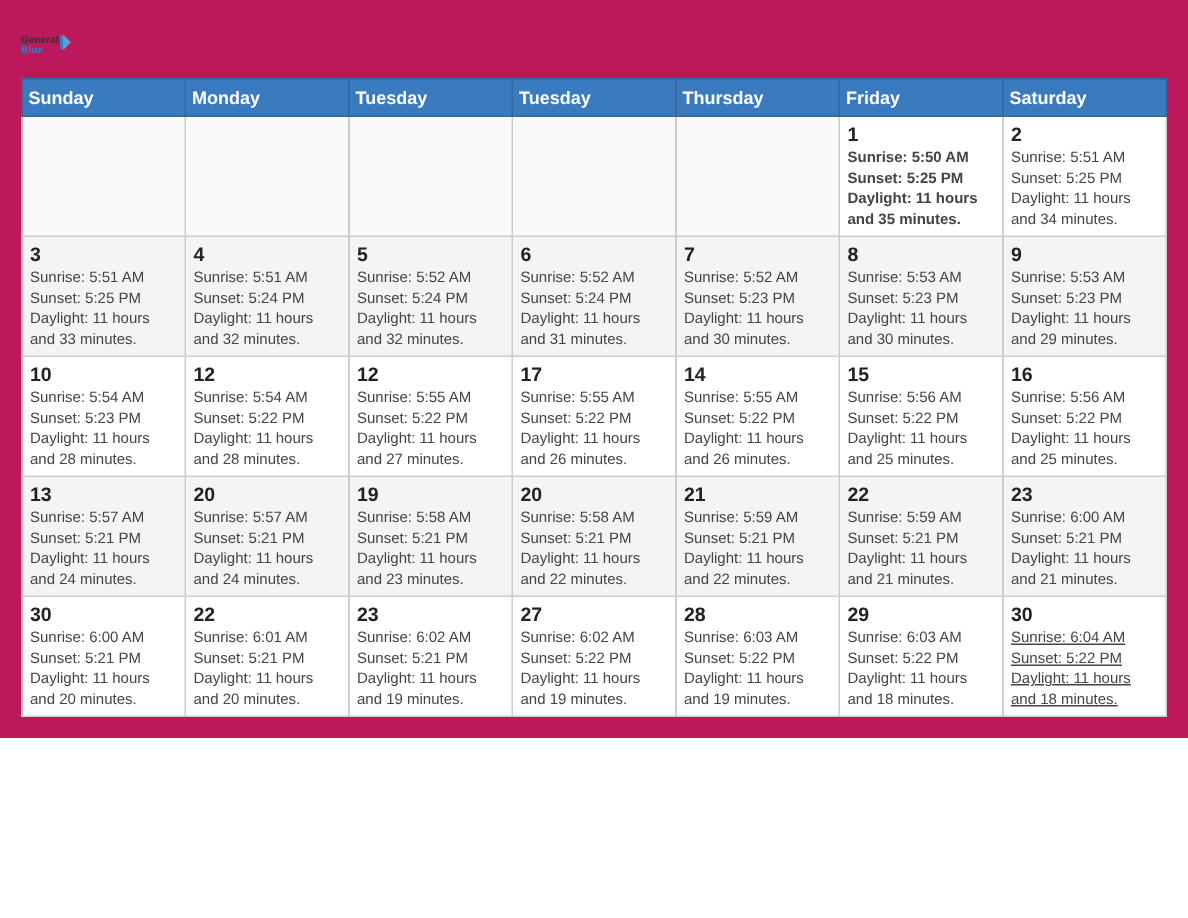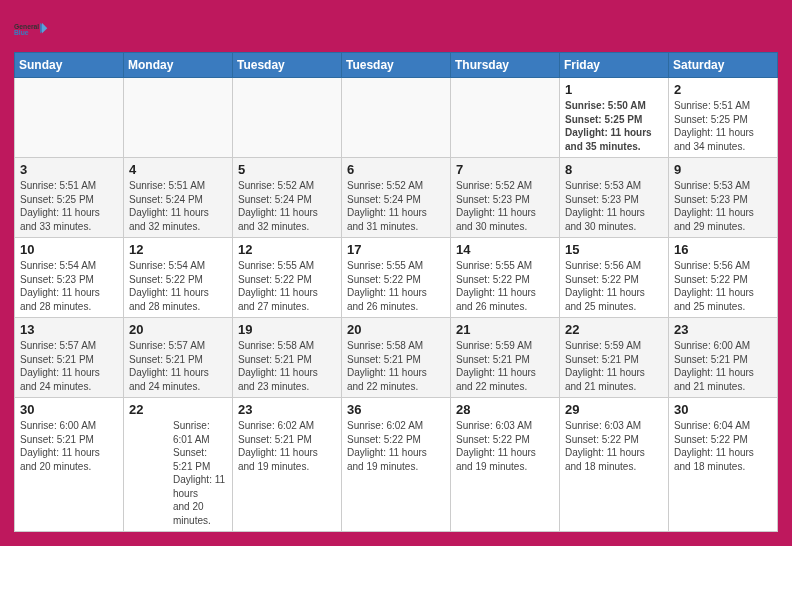--- a/index.html
+++ b/index.html
@@ -297,34 +297,34 @@
         <tr>
           <td>
             <span class="day-num">30</span>
             <div class="day-info" style="white-space: pre-line;">Sunrise: 6:00 AM
 Sunset: 5:21 PM
 Daylight: 11 hours
 and 20 minutes.</div>
           </td>
           <td>
             <span class="day-num">22</span>
-            <div class="day-info" style="white-space: pre-line; margin-left: 44px;">Sunrise: 6:01 AM
+            <div class="day-info" style="white-space: pre-line;">Sunrise: 6:01 AM
 Sunset: 5:21 PM
 Daylight: 11 hours
 and 20 minutes.</div>
           </td>
           <td>
             <span class="day-num">23</span>
             <div class="day-info" style="white-space: pre-line;">Sunrise: 6:02 AM
 Sunset: 5:21 PM
 Daylight: 11 hours
 and 19 minutes.</div>
           </td>
           <td>
-            <span class="day-num">36</span>
+            <span class="day-num">27</span>
             <div class="day-info" style="white-space: pre-line;">Sunrise: 6:02 AM
 Sunset: 5:22 PM
 Daylight: 11 hours
 and 19 minutes.</div>
           </td>
           <td>
             <span class="day-num">28</span>
             <div class="day-info" style="white-space: pre-line;">Sunrise: 6:03 AM
 Sunset: 5:22 PM
 Daylight: 11 hours
@@ -332,21 +332,21 @@
           </td>
           <td>
             <span class="day-num">29</span>
             <div class="day-info" style="white-space: pre-line;">Sunrise: 6:03 AM
 Sunset: 5:22 PM
 Daylight: 11 hours
 and 18 minutes.</div>
           </td>
           <td>
             <span class="day-num">30</span>
-            <div class="day-info" style="white-space: pre-line;">Sunrise: 6:04 AM
+            <div class="day-info" style="white-space: pre-line; text-decoration: underline;">Sunrise: 6:04 AM
 Sunset: 5:22 PM
 Daylight: 11 hours
 and 18 minutes.</div>
           </td>
         </tr>
       </tbody>
   </table>
 </div>
 
 </body></html>

